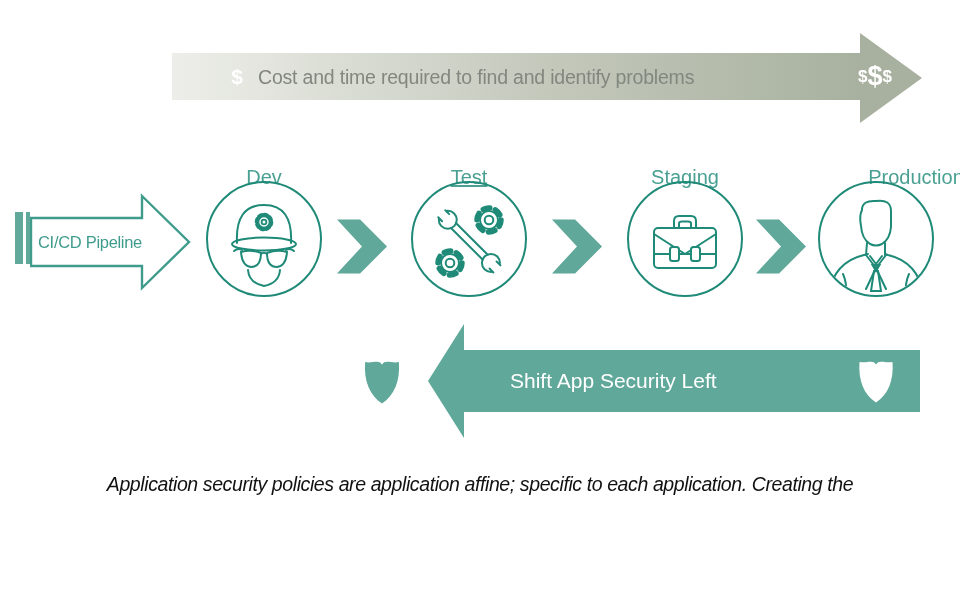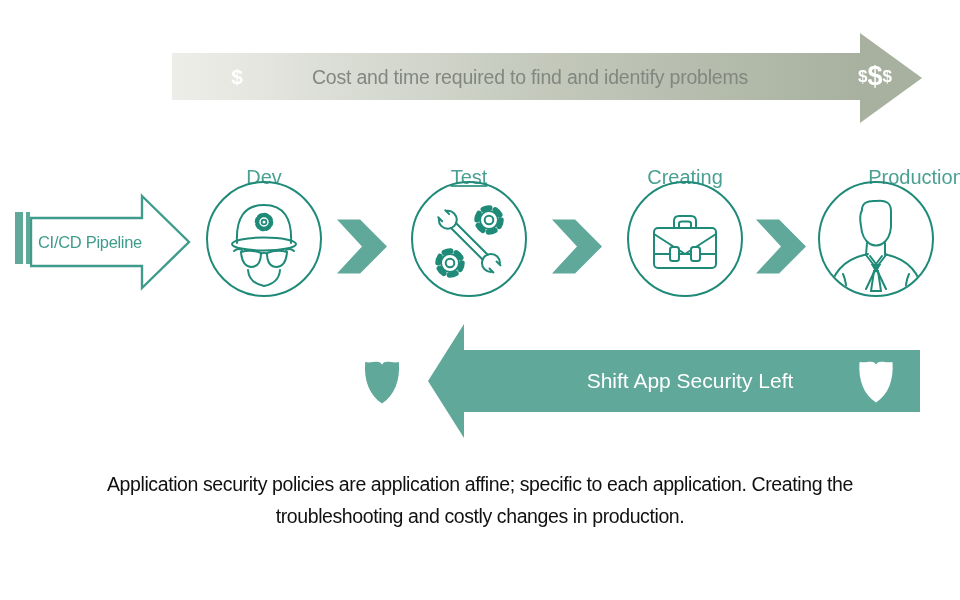--- a/index.html
+++ b/index.html
@@ -6,21 +6,21 @@
   .canvas{position:relative;width:960px;height:600px;background:#fff;overflow:hidden;
           font-family:"Liberation Sans",sans-serif;}
   .abs{position:absolute;}
 
   
   .cost-body{left:172px;top:53px;width:688px;height:47px;
              background:linear-gradient(90deg,#edeee9 0%,#c3c8bb 55%,#a8b19f 100%);}
   .cost-head{left:860px;top:33px;}
   .dollar-low{left:220px;top:53px;width:34px;height:47px;line-height:47px;text-align:center;
               color:#fff;font-weight:bold;font-size:21px;}
-  .cost-label{left:258px;top:53px;width:544px;height:47px;line-height:48px;text-align:center;
+  .cost-label{left:258px;top:53px;width:544px;height:47px;line-height:48px;text-align:left;
               color:#82877f;font-size:19.5px;letter-spacing:-0.2px;}
   .dollars-high{left:843px;top:53px;width:64px;height:47px;display:flex;align-items:center;
                 justify-content:center;color:#fff;font-weight:bold;}
   .dollars-high .d-sm{font-size:17px;}
   .dollars-high .d-lg{font-size:27px;}
 
   
   .stage-label{top:140px;text-align:center;color:#4aa092;font-size:20px;margin-top:26px;}
   .lbl-dev{left:209px;width:110px;}
   .lbl-test{left:414px;width:110px;text-decoration:underline;}
@@ -38,27 +38,27 @@
   
   .cicd-bar1{left:15px;top:212px;width:8px;height:52px;background:#5fa89a;}
   .cicd-bar2{left:26px;top:212px;width:4px;height:52px;background:#5fa89a;}
   .cicd-arrow-svg{left:30px;top:192px;}
   .cicd-label{left:34px;top:218px;width:112px;height:40px;line-height:48px;text-align:center;
               color:#3f9c8c;font-size:16.5px;letter-spacing:-0.3px;}
 
   
   .shield-small{left:361px;top:357px;}
   .shift-arrow-svg{left:428px;top:324px;}
-  .shift-label{left:510px;top:350px;width:360px;height:62px;line-height:62px;text-align:center;
+  .shift-label{left:510px;top:350px;width:360px;height:62px;line-height:62px;
                color:#fff;font-size:21px;}
   .shield-white{left:855px;top:357px;}
 
   
   .caption{left:25px;top:468px;width:910px;text-align:center;color:#111;
-           font-size:19.5px;letter-spacing:-0.4px;line-height:32px;}
+           font-size:19.5px;letter-spacing:-0.4px;line-height:32px;font-style:italic;}
   .caption div{white-space:nowrap;}
 </style>
 </head>
 <body>
 
 <div class="canvas">
 
   <div class="abs cost-body"></div>
   <svg class="abs cost-head" width="62" height="90" viewBox="0 0 62 90">
     <polygon points="0,0 62,45 0,90" fill="#a8b19f"></polygon>
@@ -66,21 +66,21 @@
   <div class="abs dollar-low">$</div>
   <div class="abs cost-label">Cost and time required to find and identify problems</div>
   <div class="abs dollars-high">
     <span class="d-sm">$</span>
     <span class="d-lg">$</span>
     <span class="d-sm">$</span>
   </div>
 
   <div class="abs stage-label lbl-dev">Dev</div>
   <div class="abs stage-label lbl-test">Test</div>
-  <div class="abs stage-label lbl-staging">Creating</div>
+  <div class="abs stage-label lbl-staging">Staging</div>
   <div class="abs stage-label lbl-production">Production</div>
 
   <div class="abs cicd-bar1"></div>
   <div class="abs cicd-bar2"></div>
   <svg class="abs cicd-arrow-svg" width="162" height="100" viewBox="0 0 162 100">
     <polygon points="1,26 112,26 112,4 159,50 112,96 112,74 1,74" fill="#ffffff" stroke="#3f9c8c" stroke-width="2.4" stroke-linejoin="miter"></polygon>
   </svg>
   <div class="abs cicd-label">CI/CD Pipeline</div>
 
   <div class="abs stage-icon ic-dev">
@@ -182,16 +182,15 @@
   <svg class="abs shift-arrow-svg" width="492" height="114" viewBox="0 0 492 114">
     <polygon points="0,57 36,0 36,26 492,26 492,88 36,88 36,114" fill="#5fa89a"></polygon>
   </svg>
   <div class="abs shift-label">Shift App Security Left</div>
   <svg class="abs shield-white" width="42" height="47" viewBox="0 0 40 47">
     <path d="M20,7.5 C17,2 11,6.5 3.5,5 C2,23 8,38 20,45.5 C32,38 38,23 36.5,5 C29,6.5 23,2 20,7.5 Z" fill="#ffffff"></path>
   </svg>
 
   <div class="abs caption">
     <div>Application security policies are application affine; specific to each application. Creating the</div>
-    <div>troubleshooting and costly changes in production.</div>
   </div>
 
 </div>
 
 </body></html>

